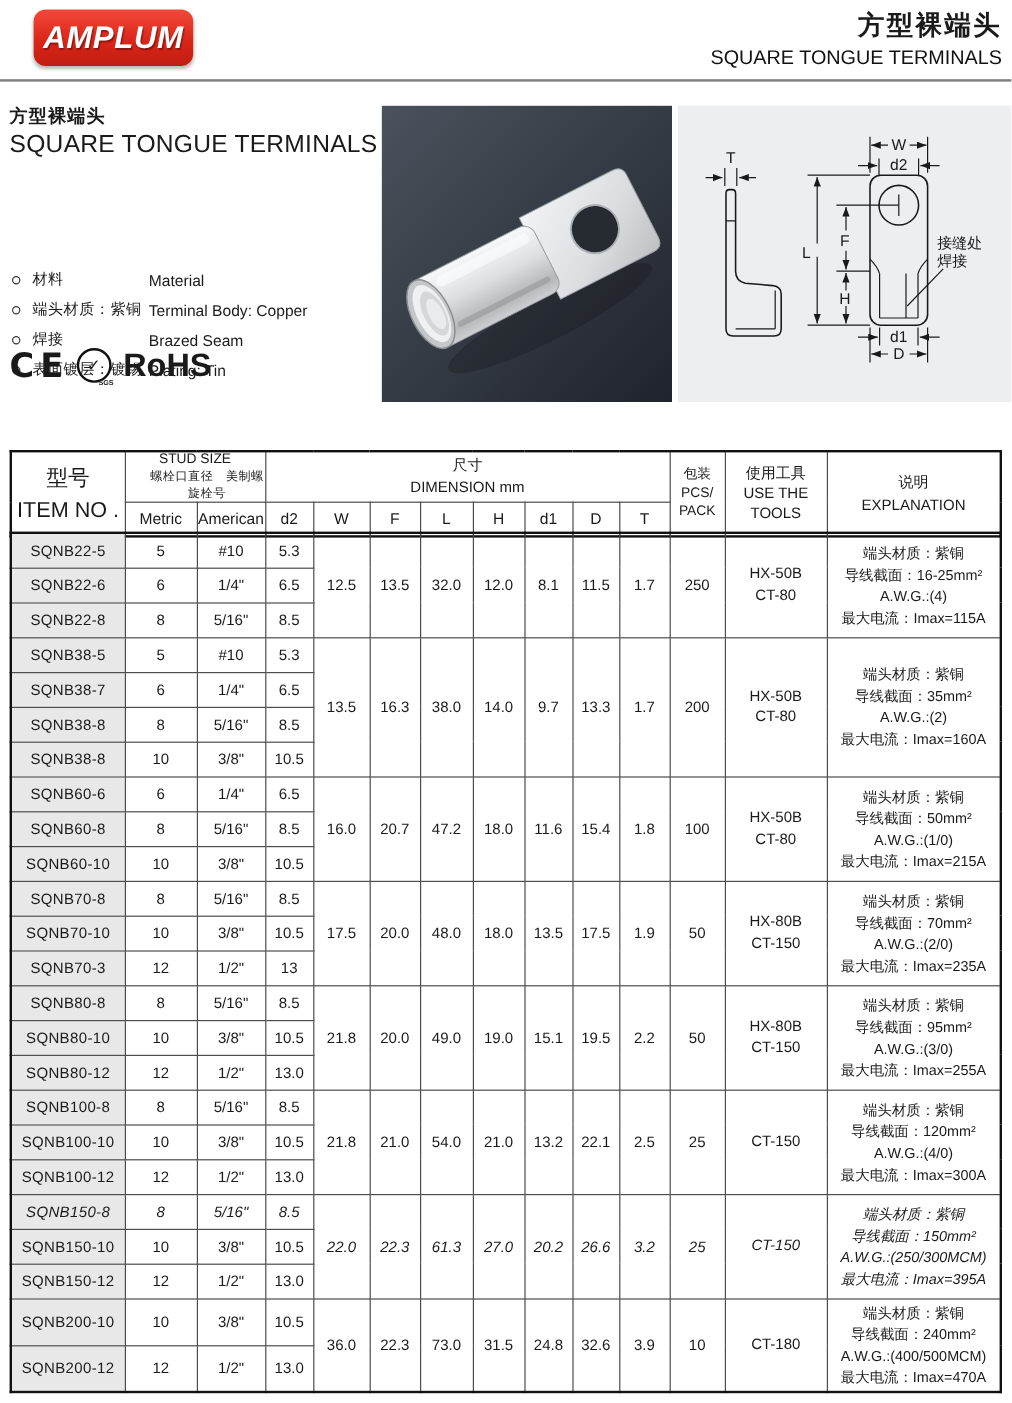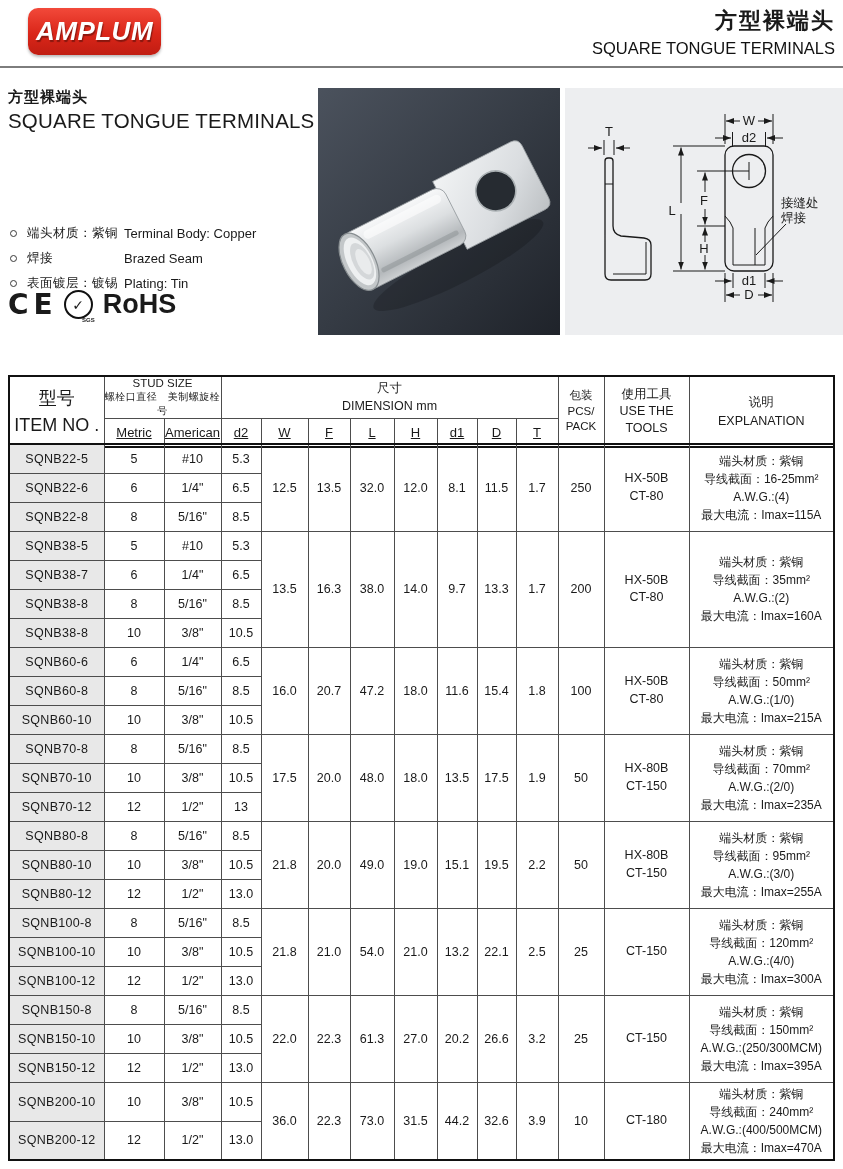--- a/index.html
+++ b/index.html
@@ -46,24 +46,24 @@
   .diagram .dline{stroke:#1a1a1a;stroke-width:1;fill:none;}
   .diagram .shape{stroke:#1a1a1a;stroke-width:1.3;fill:none;}
 
   
   .tbl{border-collapse:collapse;table-layout:fixed;width:827px;border:2px solid #111;}
   .tbl th,.tbl td{border:1px solid #4d4d4d;text-align:center;vertical-align:middle;
     font-weight:normal;padding:0;overflow:hidden;}
   .spec-header{position:absolute;top:375px;left:8px;}
   .spec-body{position:absolute;top:443px;left:8px;}
   .hrow1 th{height:34px;}
-  .hrow2 th{height:27px;font-size:13px;text-decoration:underline;}
+  .hrow2 th{height:27px;font-size:13px;}
   .th-item div{font-size:18px;line-height:1.5;}
   .th-stud .l1{font-size:11.5px;}
-  .th-stud .l2{font-size:10px;margin-top:1px;letter-spacing:.5px;}
+  .th-stud .l2{font-size:10px;margin-top:1px;letter-spacing:.5px;padding-left:20px;}
   .th-dim div{font-size:12.5px;line-height:1.4;}
   .th-pack div{font-size:11.5px;line-height:1.35;}
   .th-tools div{font-size:12.5px;line-height:1.35;}
   .th-expl div{font-size:12.5px;line-height:1.5;}
   .tbl td{font-size:12.5px;}
   .item-td{text-align:left;padding-left:8px;background:#e8e8e8;font-size:12.5px;letter-spacing:.3px;}
   .tools-td div{line-height:1.4;}
   .expl-td{text-align:left;padding:3px 4px 3px 8px;}
   .expl-td div{font-size:12px;line-height:1.5;white-space:nowrap;}
 </style>
@@ -77,20 +77,25 @@
   <div class="ht-zh">方型裸端头</div>
   <div class="ht-en">SQUARE TONGUE TERMINALS</div>
 </div>
 <div class="top-rule"></div>
 
 <div class="intro-row">
   <div class="intro-left">
     <div class="il-zh">方型裸端头</div>
     <div class="il-en">SQUARE TONGUE TERMINALS</div>
     <div class="materials">
+      <div class="mat-row">
+        <span class="bullet"></span>
+        <span class="mat-zh">材料</span>
+        <span class="mat-en">Material</span>
+      </div>
       <div class="mat-row">
         <span class="bullet"></span>
         <span class="mat-zh">端头材质：紫铜</span>
         <span class="mat-en">Terminal Body: Copper</span>
       </div>
       <div class="mat-row">
         <span class="bullet"></span>
         <span class="mat-zh">焊接</span>
         <span class="mat-en">Brazed Seam</span>
       </div>
@@ -441,21 +446,21 @@
           <div>最大电流：Imax=235A</div>
         </td>
       </tr>
       <tr style="height: 29px;">
         <td class="item-td">SQNB70-10</td>
         <td>10</td>
         <td>3/8"</td>
         <td>10.5</td>
       </tr>
       <tr style="height: 29px;">
-        <td class="item-td">SQNB70-12</td>
+        <td class="item-td">SQNB70-3</td>
         <td>12</td>
         <td>1/2"</td>
         <td>13</td>
       </tr>
       <tr style="height: 29px;">
         <td class="item-td">SQNB80-8</td>
         <td>8</td>
         <td>5/16"</td>
         <td>8.5</td>
         <td rowspan="3">21.8</td>
@@ -517,21 +522,21 @@
         <td>10</td>
         <td>3/8"</td>
         <td>10.5</td>
       </tr>
       <tr style="height: 29px;">
         <td class="item-td">SQNB100-12</td>
         <td>12</td>
         <td>1/2"</td>
         <td>13.0</td>
       </tr>
-      <tr style="height: 29px;">
+      <tr style="height: 29px; font-style: italic;">
         <td class="item-td">SQNB150-8</td>
         <td>8</td>
         <td>5/16"</td>
         <td>8.5</td>
         <td rowspan="3">22.0</td>
         <td rowspan="3">22.3</td>
         <td rowspan="3">61.3</td>
         <td rowspan="3">27.0</td>
         <td rowspan="3">20.2</td>
         <td rowspan="3">26.6</td>
@@ -561,21 +566,21 @@
       </tr>
       <tr style="height: 39px;">
         <td class="item-td">SQNB200-10</td>
         <td>10</td>
         <td>3/8"</td>
         <td>10.5</td>
         <td rowspan="2">36.0</td>
         <td rowspan="2">22.3</td>
         <td rowspan="2">73.0</td>
         <td rowspan="2">31.5</td>
-        <td rowspan="2">44.2</td>
+        <td rowspan="2">24.8</td>
         <td rowspan="2">32.6</td>
         <td rowspan="2">3.9</td>
         <td rowspan="2">10</td>
         <td class="tools-td" rowspan="2">
           <div>CT-180</div>
         </td>
         <td class="expl-td" rowspan="2">
           <div>端头材质：紫铜</div>
           <div>导线截面：240mm²</div>
           <div>A.W.G.:(400/500MCM)</div>

